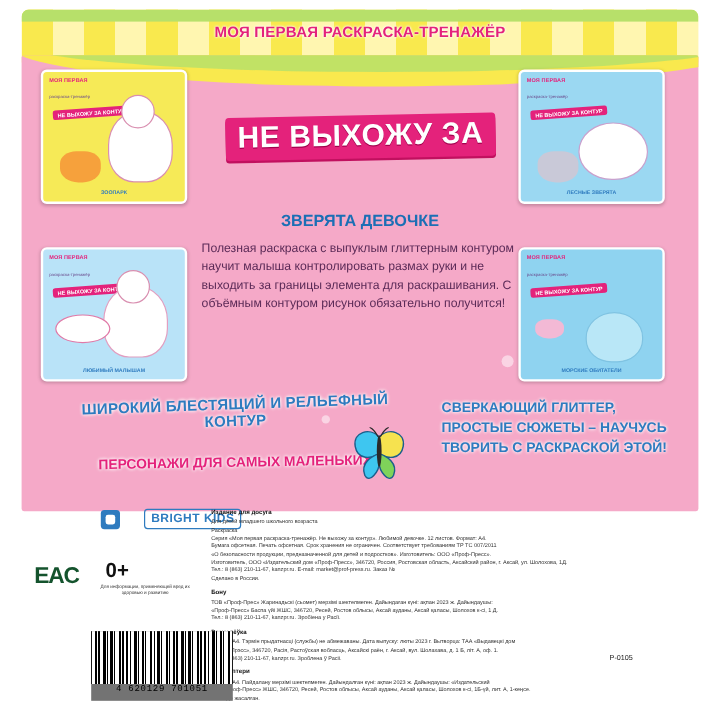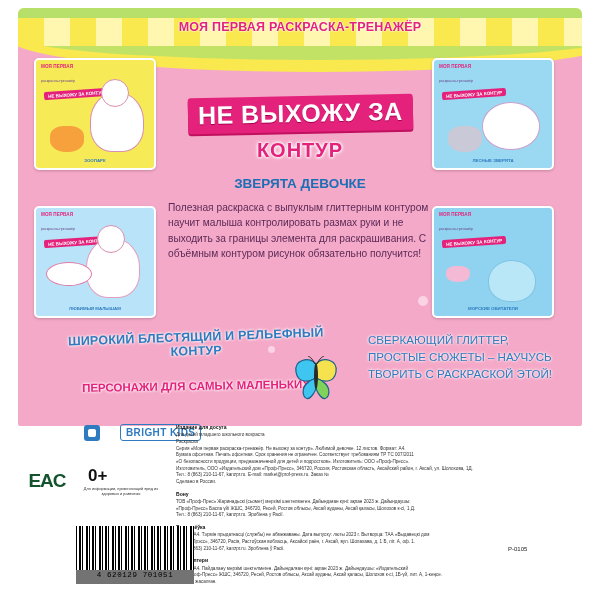--- a/index.html
+++ b/index.html
@@ -212,21 +212,21 @@
     display: block;
     transform: rotate(-1deg);
     text-shadow: 0 0 3px #fff, 0 0 3px #fff;
   }
   .banner-right {
     position: absolute;
     left: 368px; top: 332px;
     width: 200px;
     color: #2e7bbf;
     font-size: 11.6px;
-    font-weight: normal;
+    font-weight: bold;
     line-height: 1.45;
     text-align: left;
     text-shadow: 0 0 3px #fff, 0 0 3px #fff;
   }
 
   
   .butterfly {
     position: absolute;
     left: 290px; top: 356px;
     width: 52px; height: 48px;
@@ -390,21 +390,20 @@
     <div class="mc-title">МОЯ ПЕРВАЯ</div>
     <div class="mc-sub">раскраска-тренажёр</div>
     <div class="mc-band">НЕ ВЫХОЖУ ЗА КОНТУР</div>
     <div class="animal-c"></div>
     <div class="animal-b" style="background:#f3b9d5;left:12px;bottom:34px;width:24px;height:16px;"></div>
     <div class="mc-foot">МОРСКИЕ ОБИТАТЕЛИ</div>
   </div>
 
   <div class="center-title-wrap">
     <span class="ct-line1">НЕ ВЫХОЖУ ЗА</span>
-    <div class="ct-line2">КОНТУР</div>
   </div>
   <div class="ct-sub">ЗВЕРЯТА ДЕВОЧКЕ</div>
 
   <div class="desc">Полезная раскраска с выпуклым глиттерным контуром научит малыша контролировать размах руки и не выходить за границы элемента для раскрашивания. С объёмным контуром рисунок обязательно получится!</div>
 
   <div class="banner-left">
     <span class="bl-1">ШИРОКИЙ БЛЕСТЯЩИЙ И РЕЛЬЕФНЫЙ КОНТУР</span>
     <span class="bl-2">ПЕРСОНАЖИ ДЛЯ САМЫХ МАЛЕНЬКИХ</span>
   </div>
   <div class="banner-right">СВЕРКАЮЩИЙ ГЛИТТЕР, ПРОСТЫЕ СЮЖЕТЫ – НАУЧУСЬ ТВОРИТЬ С РАСКРАСКОЙ ЭТОЙ!</div>

